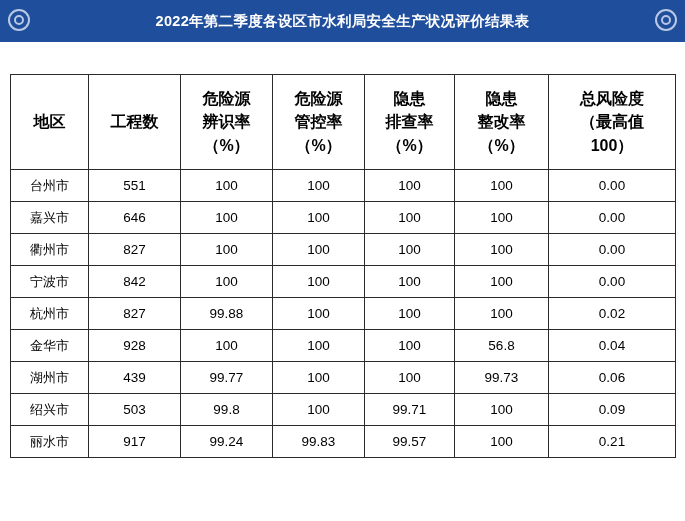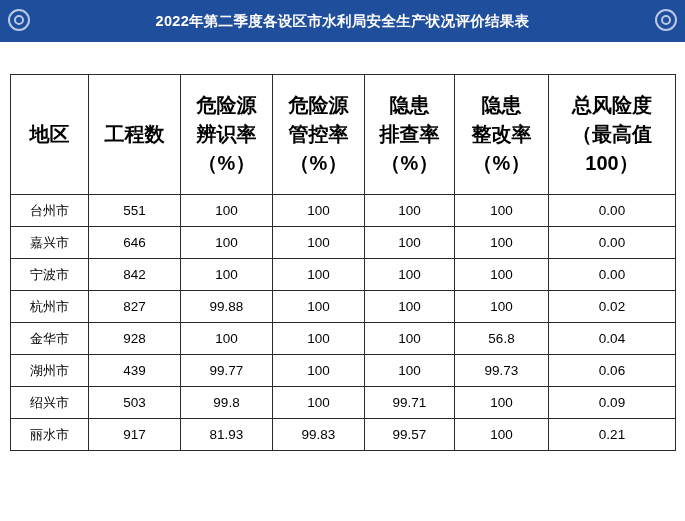--- a/index.html
+++ b/index.html
@@ -78,24 +78,24 @@
   table.data td {
     border: 1px solid #2b2b2b;
     text-align: center;
     vertical-align: middle;
     font-family: "Liberation Sans", sans-serif;
     color: #000000;
     padding: 0;
   }
   table.data thead th {
     height: 74px;
-    font-size: 20px;
+    font-size: 16px;
     font-weight: bold;
     line-height: 1.45;
-    padding: 16px 2px;
+    padding: 10px 2px;
   }
   table.data tbody td {
     height: 31px;
     font-size: 13.5px;
     font-weight: normal;
   }
   table.data tbody td.region {
     font-size: 13px;
   }
   .hdr-line { display: block; }
@@ -179,20 +179,29 @@
         <tr>
           <td class="region">嘉兴市</td>
           <td>646</td>
           <td>100</td>
           <td>100</td>
           <td>100</td>
           <td>100</td>
           <td>0.00</td>
         </tr>
         <tr>
+          <td class="region">衢州市</td>
+          <td>827</td>
+          <td>100</td>
+          <td>100</td>
+          <td>100</td>
+          <td>100</td>
+          <td>0.00</td>
+        </tr>
+        <tr>
           <td class="region">宁波市</td>
           <td>842</td>
           <td>100</td>
           <td>100</td>
           <td>100</td>
           <td>100</td>
           <td>0.00</td>
         </tr>
         <tr>
           <td class="region">杭州市</td>
@@ -226,21 +235,21 @@
           <td>503</td>
           <td>99.8</td>
           <td>100</td>
           <td>99.71</td>
           <td>100</td>
           <td>0.09</td>
         </tr>
         <tr>
           <td class="region">丽水市</td>
           <td>917</td>
-          <td>81.93</td>
+          <td>99.24</td>
           <td>99.83</td>
           <td>99.57</td>
           <td>100</td>
           <td>0.21</td>
         </tr>
       </tbody>
     </table>
   </div>
 
 </div>

